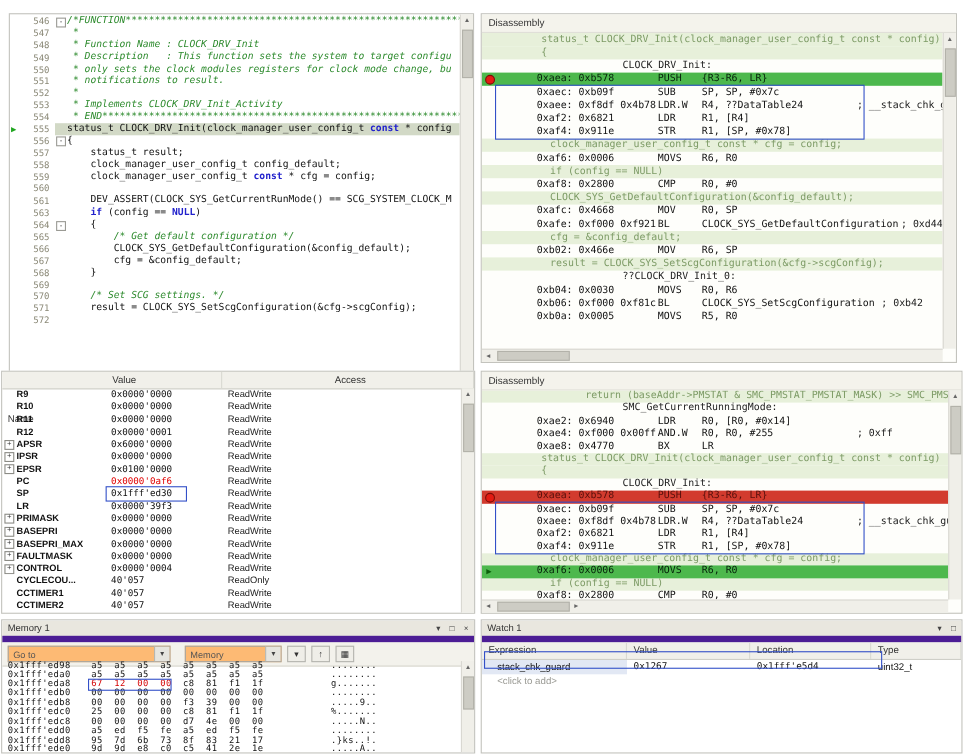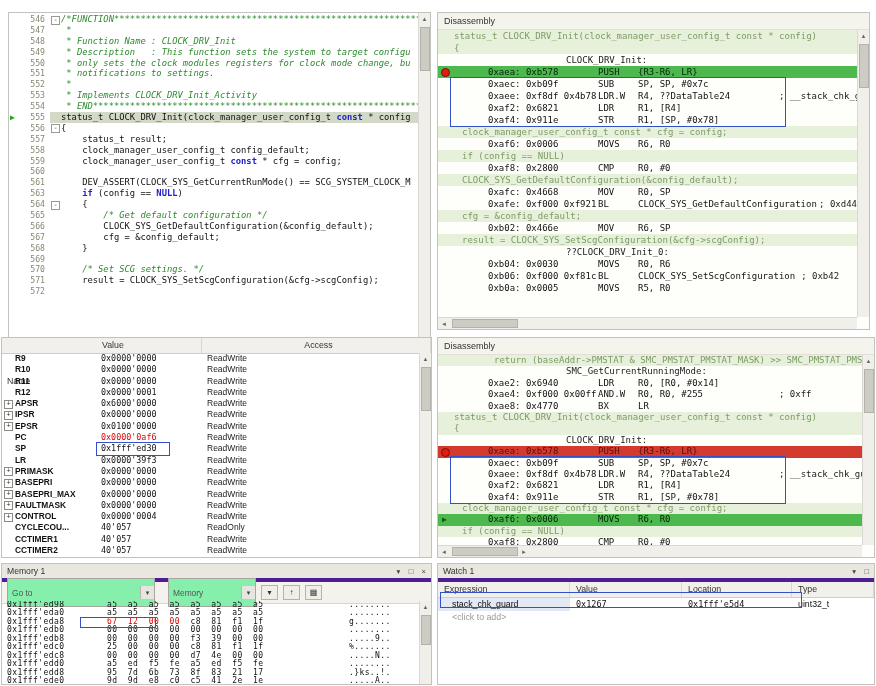--- a/index.html
+++ b/index.html
@@ -27,54 +27,54 @@
   .dtitle{height:16px;line-height:16px;padding-left:6px;font-size:9px;color:#333;background:#f4f3ec;border-bottom:1px solid #e0dfd8;}
   .drows{position:absolute;left:0;top:17px;right:12px;bottom:12px;overflow:hidden;}
   .drow{display:flex;height:12px;line-height:12px;font-family:"DejaVu Sans Mono",monospace;font-size:9px;white-space:pre;color:#111;}
   #disasm2 .drow{height:11.4px;line-height:11.4px;}
   .dgut{width:16px;flex:none;position:relative;}
   .dind{width:34px;flex:none;}
   .da{width:110px;flex:none;}
   .dm{width:40px;flex:none;}
   .do{min-width:135px;}
   .dc{padding-left:6px;color:#222;}
-  .dsrc{background:var(--src-bg);color:var(--src-text);}
+  .dsrc{background:var(--src-bg);color:var(--src-text);padding-left:38px;}
   .dlbl .dtext{padding-left:112px;color:#222;}
   .hl-pc{background:var(--pc-row);color:#05220a;}
   .hl-bp{background:var(--bp-row);color:#58100c;}
   .bpdot{position:absolute;left:3px;top:2px;width:7px;height:7px;border-radius:50%;background:#e31b12;border:1px solid #7e0b06;}
   .pcarrow{position:absolute;left:4px;top:0.5px;color:#0b5e0b;font-size:8px;line-height:10px;}
 
   
   #registers{left:1px;top:337px;width:431px;height:221px;}
   .rhead{display:flex;height:15px;line-height:15px;background:#f1f0ea;border-bottom:1px solid #cfcfc8;font-size:8.8px;color:#333;}
   .rh{border-right:1px solid #d9d9d2;padding-left:5px;box-sizing:border-box;}
   .rh1{width:95px;margin-top:36px;}.rh2{width:105px;}.rh3{flex:1;text-align:center;}
   #regrows{position:absolute;left:0;top:15px;right:12px;bottom:0;overflow:hidden;}
   .rrow{display:flex;height:11.3px;line-height:11.3px;}
   .rname{width:95px;flex:none;font-weight:bold;padding-left:13px;position:relative;box-sizing:border-box;font-size:8.4px;color:#111;overflow:hidden;white-space:nowrap;}
   .expbox{position:absolute;left:2px;top:1.5px;width:7px;height:7px;border:1px solid #8b8b85;font-size:7px;line-height:6px;text-align:center;font-weight:normal;background:#fff;color:#333;}
   .rval{width:105px;flex:none;font-family:"DejaVu Sans Mono",monospace;font-size:8.4px;padding-left:4px;box-sizing:border-box;color:#111;}
   .rval.chg{color:var(--changed);}
   .racc{flex:1;padding-left:5px;font-size:8.5px;color:#222;}
 
   
-  .ptitle{height:14px;line-height:14px;background:#e9e7df;border-bottom:4px solid #4c1d95;font-size:8.6px;color:#333;padding:0 5px;display:flex;justify-content:space-between;align-items:center;}
+  .ptitle{height:14px;line-height:14px;background:#e9e7df;border-bottom:6px solid #4c1d95;font-size:8.6px;color:#333;padding:0 5px;display:flex;justify-content:space-between;align-items:center;}
   .picons span{margin-left:6px;font-size:7.5px;color:#444;cursor:default;}
 
   
   #memory{left:1px;top:563px;width:431px;height:122px;}
   .mtoolbar{height:22px;background:#f3f2ec;border-bottom:1px solid #d8d6ce;display:flex;align-items:center;padding:0 5px;gap:5px;box-sizing:border-box;}
-  .combo{height:29px;border:1px solid #a7a7a1;background:#86efac;font-size:8.4px;color:#555;display:flex;align-items:center;justify-content:space-between;padding-left:4px;box-sizing:border-box;}
+  .combo{height:15px;border:1px solid #a7a7a1;background:#fdba74;font-size:8.4px;color:#555;display:flex;align-items:center;justify-content:space-between;padding-left:4px;box-sizing:border-box;}
   .combo .ar{width:13px;height:13px;background:#e6e5df;border-left:1px solid #b7b7b1;text-align:center;line-height:13px;font-size:7px;color:#444;}
   #goto-combo{width:148px;}
   #mem-combo{width:88px;margin-left:8px;}
   .tbtn{width:17px;height:15px;border:1px solid #b3b3ad;background:#efeee8;font-size:8px;line-height:12px;text-align:center;color:#333;padding:0;}
   #memrows{position:absolute;left:0;top:37px;right:12px;bottom:0;overflow:hidden;}
-  .mrow{display:flex;height:8.45px;line-height:8.45px;font-family:"DejaVu Sans Mono",monospace;font-size:8px;white-space:pre;letter-spacing:0.4px;color:#111;gap:24px;}
+  .mrow{display:flex;height:8.45px;line-height:8.45px;font-family:"DejaVu Sans Mono",monospace;font-size:8px;white-space:pre;letter-spacing:0.4px;color:#111;}
   .maddr{width:76px;flex:none;padding-left:5px;}
   .mbytes{width:218px;flex:none;}
   .mred{color:#d40000;}
   .mascii{flex:1;}
 
   
   #watch{left:437px;top:563px;width:438px;height:122px;}
   .whead{display:flex;height:15px;line-height:15px;background:#f1f0ea;border-bottom:1px solid #cfcfc8;font-size:8.8px;color:#333;}
   .wh{border-right:1px solid #d9d9d2;padding-left:6px;box-sizing:border-box;}
   .wh1{width:132px;}.wh2{width:112px;}.wh3{width:110px;}.wh4{flex:1;}
@@ -112,21 +112,21 @@
 
 <div id="app">
 
   <section class="panel" id="editor">
     <div id="ed-lines">
         <div class="edline"><span class="edmark"></span><span class="edlnum">546</span><span class="edfold"><span class="foldbox">-</span></span><span class="edcode cmt">/*FUNCTION*************************************************************</span></div>
         <div class="edline"><span class="edmark"></span><span class="edlnum">547</span><span class="edfold"></span><span class="edcode cmt"> *</span></div>
         <div class="edline"><span class="edmark"></span><span class="edlnum">548</span><span class="edfold"></span><span class="edcode cmt"> * Function Name : CLOCK_DRV_Init</span></div>
         <div class="edline"><span class="edmark"></span><span class="edlnum">549</span><span class="edfold"></span><span class="edcode cmt"> * Description   : This function sets the system to target configu</span></div>
         <div class="edline"><span class="edmark"></span><span class="edlnum">550</span><span class="edfold"></span><span class="edcode cmt"> * only sets the clock modules registers for clock mode change, bu</span></div>
-        <div class="edline"><span class="edmark"></span><span class="edlnum">551</span><span class="edfold"></span><span class="edcode cmt"> * notifications to settings.</span></div>
+        <div class="edline"><span class="edmark"></span><span class="edlnum">551</span><span class="edfold"></span><span class="edcode cmt"> * notifications to result.</span></div>
         <div class="edline"><span class="edmark"></span><span class="edlnum">552</span><span class="edfold"></span><span class="edcode cmt"> *</span></div>
         <div class="edline"><span class="edmark"></span><span class="edlnum">553</span><span class="edfold"></span><span class="edcode cmt"> * Implements CLOCK_DRV_Init_Activity</span></div>
         <div class="edline"><span class="edmark"></span><span class="edlnum">554</span><span class="edfold"></span><span class="edcode cmt"> * END*****************************************************************</span></div>
         <div class="edline cur"><span class="edmark"><span class="arrowglyph">▶</span></span><span class="edlnum">555</span><span class="edfold"></span><span class="edcode">status_t CLOCK_DRV_Init(clock_manager_user_config_t <span class="kw">const</span> * config</span></div>
         <div class="edline"><span class="edmark"></span><span class="edlnum">556</span><span class="edfold"><span class="foldbox">-</span></span><span class="edcode">{</span></div>
         <div class="edline"><span class="edmark"></span><span class="edlnum">557</span><span class="edfold"></span><span class="edcode">    status_t result;</span></div>
         <div class="edline"><span class="edmark"></span><span class="edlnum">558</span><span class="edfold"></span><span class="edcode">    clock_manager_user_config_t config_default;</span></div>
         <div class="edline"><span class="edmark"></span><span class="edlnum">559</span><span class="edfold"></span><span class="edcode">    clock_manager_user_config_t <span class="kw">const</span> * cfg = config;</span></div>
         <div class="edline"><span class="edmark"></span><span class="edlnum">560</span><span class="edfold"></span><span class="edcode"></span></div>
         <div class="edline"><span class="edmark"></span><span class="edlnum">561</span><span class="edfold"></span><span class="edcode">    DEV_ASSERT(CLOCK_SYS_GetCurrentRunMode() == SCG_SYSTEM_CLOCK_M</span></div>

